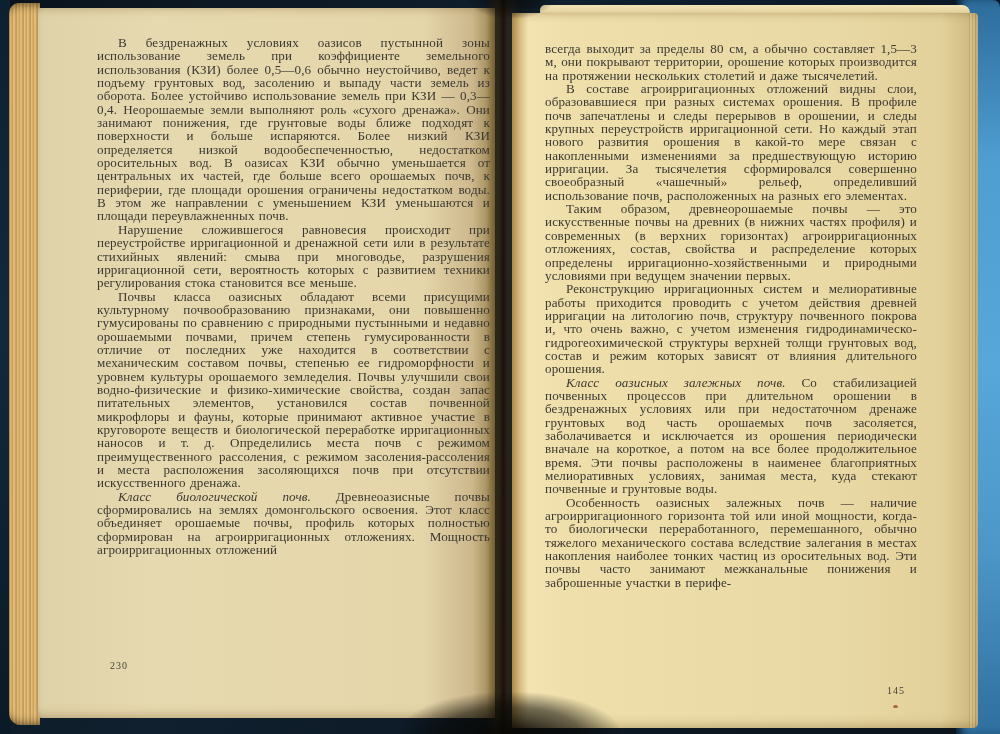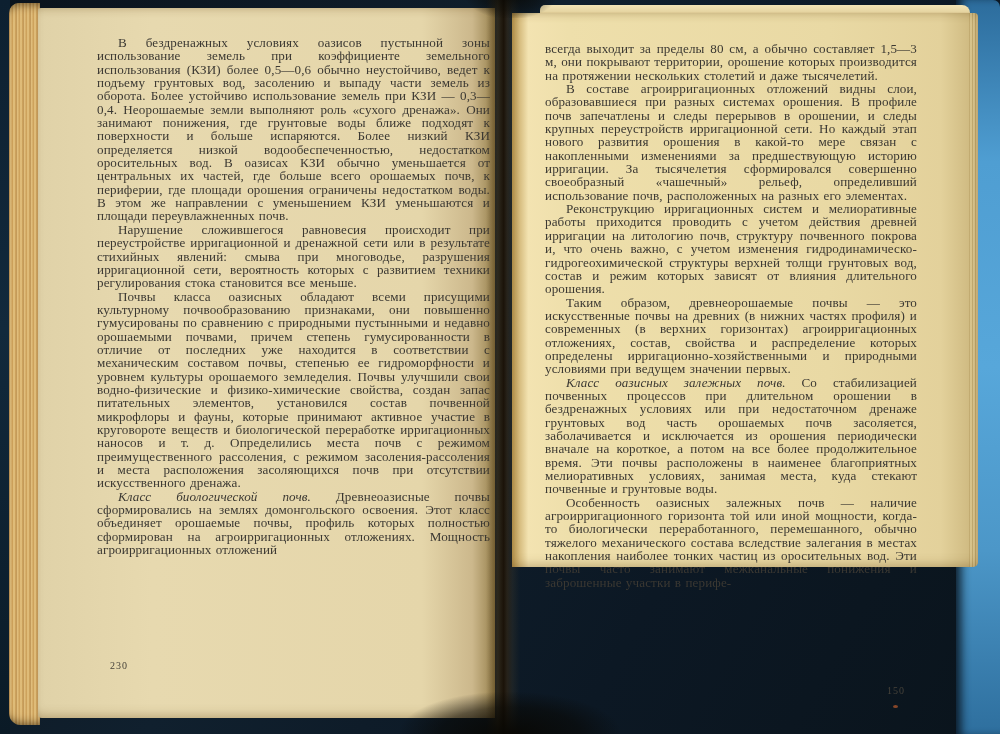--- a/index.html
+++ b/index.html
@@ -46,21 +46,21 @@
     position: absolute;
     box-shadow: inset 0 -8px 12px -7px rgba(110, 80, 30, 0.45),
                 inset 0 7px 10px -7px rgba(110, 80, 30, 0.4);
   }
   .page-left {
     left: 38px; top: 8px; width: 457px; height: 710px;
     background: linear-gradient(to right, #e0d2a8 0%, #e7d9af 25%, #e5d6aa 84%, #ccb88c 95%, #96804c 100%);
     border-radius: 3px 0 0 4px;
   }
   .page-right {
-    left: 512px; top: 13px; width: 466px; height: 554px;
+    left: 512px; top: 13px; width: 466px; height: 715px;
     background: linear-gradient(to right, #bd9a52 0%, #f3e3b1 3.5%, #eedfab 12%, #e9d9a4 68%, #e3d19b 92%, #cdb87f 99%, #b49c66 100%);
     border-radius: 0 4px 5px 0;
   }
 
   
   .gutter {
     position: absolute; left: 486px; top: 0; width: 34px; height: 734px;
     background: linear-gradient(to right,
       rgba(90,65,25,0) 0%, rgba(70,50,18,.55) 35%,
       rgba(28,18,6,.92) 52%, rgba(60,40,14,.55) 62%,
@@ -130,26 +130,26 @@
         <p class="para indent"><i>Класс биологической почв. </i>Древнеоазисные почвы сформировались на землях домонгольского освоения. Этот класс объединяет орошаемые почвы, профиль которых полностью сформирован на агроирригационных отложениях. Мощность агроирригационных отложений</p>
       </div>
     <div class="page-number page-number-left">230</div>
   </div>
 
   <div class="page page-right">
     <div class="edge-lines-right"></div>
     <div class="text-col text-col-right" id="right-text">
         <p class="para">всегда выходит за пределы 80 см, а обычно составляет 1,5—3 м, они покрывают территории, орошение которых производится на протяжении нескольких столетий и даже тысячелетий.</p>
         <p class="para indent">В составе агроирригационных отложений видны слои, образовавшиеся при разных системах орошения. В профиле почв запечатлены и следы перерывов в орошении, и следы крупных переустройств ирригационной сети. Но каждый этап нового развития орошения в какой-то мере связан с накопленными изменениями за предшествующую историю ирригации. За тысячелетия сформировался совершенно своеобразный «чашечный» рельеф, определивший использование почв, расположенных на разных его элементах.</p>
+        <p class="para indent">Таким образом, древнеорошаемые почвы — это искусственные почвы на древних (в нижних частях профиля) и современных (в верхних горизонтах) агроирригационных отложениях, состав, свойства и распределение которых определены ирригационно-хозяйственными и природными условиями при ведущем значении первых.</p>
         <p class="para indent">Реконструкцию ирригационных систем и мелиоративные работы приходится проводить с учетом действия древней ирригации на литологию почв, структуру почвенного покрова и, что очень важно, с учетом изменения гидродинамическо-гидрогеохимической структуры верхней толщи грунтовых вод, состав и режим которых зависят от влияния длительного орошения.</p>
-        <p class="para indent">Таким образом, древнеорошаемые почвы — это искусственные почвы на древних (в нижних частях профиля) и современных (в верхних горизонтах) агроирригационных отложениях, состав, свойства и распределение которых определены ирригационно-хозяйственными и природными условиями при ведущем значении первых.</p>
         <p class="para indent"><i>Класс оазисных залежных почв. </i>Со стабилизацией почвенных процессов при длительном орошении в бездренажных условиях или при недостаточном дренаже грунтовых вод часть орошаемых почв засоляется, заболачивается и исключается из орошения периодически вначале на короткое, а потом на все более продолжительное время. Эти почвы расположены в наименее благоприятных мелиоративных условиях, занимая места, куда стекают почвенные и грунтовые воды.</p>
         <p class="para indent">Особенность оазисных залежных почв — наличие агроирригационного горизонта той или иной мощности, когда-то биологически переработанного, перемешанного, обычно тяжелого механического состава вследствие залегания в местах накопления наиболее тонких частиц из оросительных вод. Эти почвы часто занимают межканальные понижения и заброшенные участки в перифе-</p>
       </div>
-    <div class="page-number page-number-right">150</div>
+    <div class="page-number page-number-right">145</div>
     <div class="ink-speck"></div>
   </div>
 
   <div class="gutter"></div>
   <div class="spine-shadow-bottom"></div>
   <div class="spine-shadow-top"></div>
 
 </div>
 
 </body></html>

